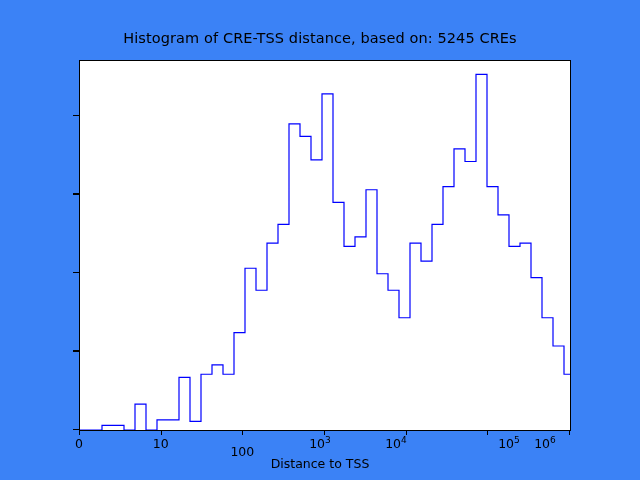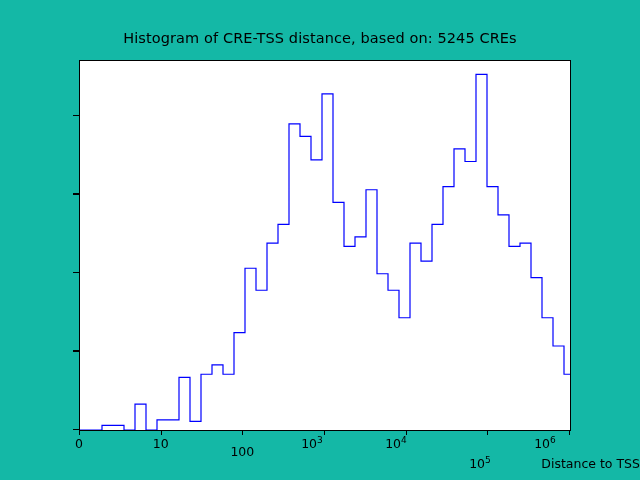--- a/index.html
+++ b/index.html
@@ -10,21 +10,21 @@
   body {
     width: 640px;
     height: 480px;
     font-family: "DejaVu Sans", sans-serif;
     overflow: hidden;
   }
   #figure {
     position: relative;
     width: 640px;
     height: 480px;
-    background: #14b8a6;
+    background: #3b82f6;
   }
   #chart-title {
     position: absolute;
     left: 0;
     top: 30px;
     width: 640px;
     text-align: center;
     font-size: 14.5px;
     color: #000000;
     letter-spacing: 0.1px;
@@ -45,21 +45,21 @@
     top: 0;
     width: 490px;
     height: 369px;
     display: block;
   }
   #x-axis-label {
     position: absolute;
     left: 0;
     top: 456px;
     width: 640px;
-    text-align: right;
+    text-align: center;
     font-size: 12.5px;
     color: #000000;
   }
   .xtick-label {
     position: absolute;
     top: 436px;
     text-align: center;
     width: 80px;
     font-size: 12.5px;
     color: #000000;
@@ -100,25 +100,25 @@
       <div class="tick-mark-y" style="top: 193.468px;"></div>
       <div class="tick-mark-y" style="top: 114.957px;"></div>
     </div>
   <div id="xtick-container">
       <div class="xtick-label" style="left: 39px;">0</div>
       <div class="tick-mark-x" style="left: 79px;"></div>
       <div class="xtick-label" style="left: 120.667px;">10</div>
       <div class="tick-mark-x" style="left: 160.667px;"></div>
       <div class="xtick-label" style="left: 202.333px; margin-top: 8px;">100</div>
       <div class="tick-mark-x" style="left: 242.333px;"></div>
-      <div class="xtick-label" style="left: 272px;">10<sup>3</sup></div>
+      <div class="xtick-label" style="left: 280px;">10<sup>3</sup></div>
       <div class="tick-mark-x" style="left: 324px;"></div>
       <div class="xtick-label" style="left: 356px;">10<sup>4</sup></div>
       <div class="tick-mark-x" style="left: 405.667px;"></div>
-      <div class="xtick-label" style="left: 440px; margin-top: 20px;">10<sup>5</sup></div>
+      <div class="xtick-label" style="left: 469px;">10<sup>5</sup></div>
       <div class="tick-mark-x" style="left: 487.333px;"></div>
       <div class="xtick-label" style="left: 505px;">10<sup>6</sup></div>
       <div class="tick-mark-x" style="left: 569px;"></div>
     </div>
 
   <div id="plot-area">
     <svg id="plot-svg" viewBox="0 0 490 369" preserveAspectRatio="none">
       <polyline id="hist-path" fill="none" stroke="#0000ff" stroke-width="1.2" stroke-linejoin="miter" stroke-linecap="butt" points="0.00,369.00 0.00,369.00 11.00,369.00 11.00,369.00 22.00,369.00 22.00,364.29 33.00,364.29 33.00,364.29 44.00,364.29 44.00,369.00 55.00,369.00 55.00,343.09 66.00,343.09 66.00,369.00 77.00,369.00 77.00,358.79 88.00,358.79 88.00,358.79 99.00,358.79 99.00,316.40 110.00,316.40 110.00,360.36 121.00,360.36 121.00,313.26 132.00,313.26 132.00,303.84 143.00,303.84 143.00,313.26 154.00,313.26 154.00,271.65 165.00,271.65 165.00,207.27 176.00,207.27 176.00,229.25 187.00,229.25 187.00,182.14 198.00,182.14 198.00,163.30 209.00,163.30 209.00,62.81 220.00,62.81 220.00,75.37 231.00,75.37 231.00,98.92 242.00,98.92 242.00,32.97 253.00,32.97 253.00,141.32 264.00,141.32 264.00,185.29 275.00,185.29 275.00,175.86 286.00,175.86 286.00,128.76 297.00,128.76 297.00,212.76 308.00,212.76 308.00,229.25 319.00,229.25 319.00,256.73 330.00,256.73 330.00,182.14 341.00,182.14 341.00,200.20 352.00,200.20 352.00,163.30 363.00,163.30 363.00,125.62 374.00,125.62 374.00,87.93 385.00,87.93 385.00,100.49 396.00,100.49 396.00,13.35 407.00,13.35 407.00,125.62 418.00,125.62 418.00,153.88 429.00,153.88 429.00,185.29 440.00,185.29 440.00,182.14 451.00,182.14 451.00,216.69 462.00,216.69 462.00,256.73 473.00,256.73 473.00,284.99 484.00,284.99 484.00,313.26 495.00,313.26 495.00,347.02 506.00,347.02 506.00,343.09 517.00,343.09 517.00,350.16 528.00,350.16 528.00,364.29 539.00,364.29 539.00,369.00 550.00,369.00 550.00,369.00"></polyline>
     </svg>
   </div>

